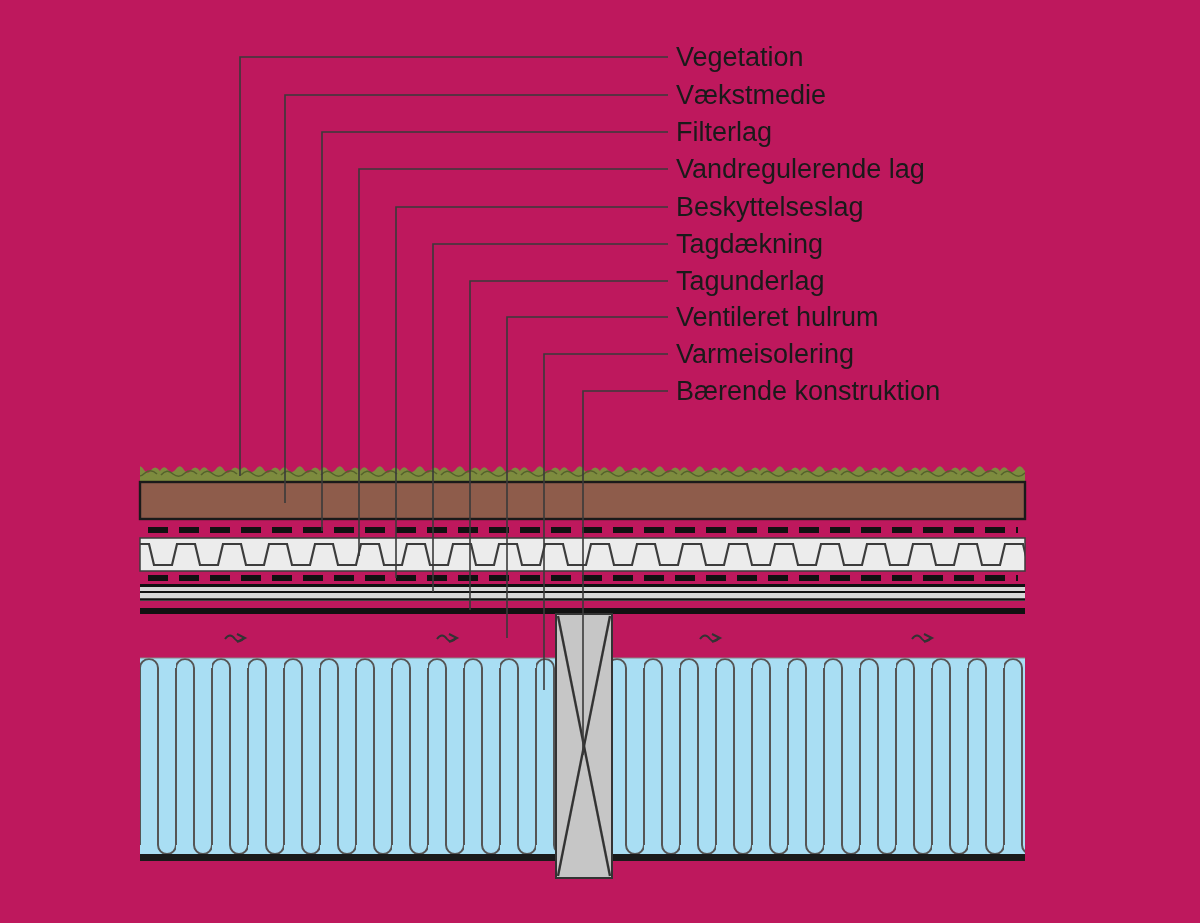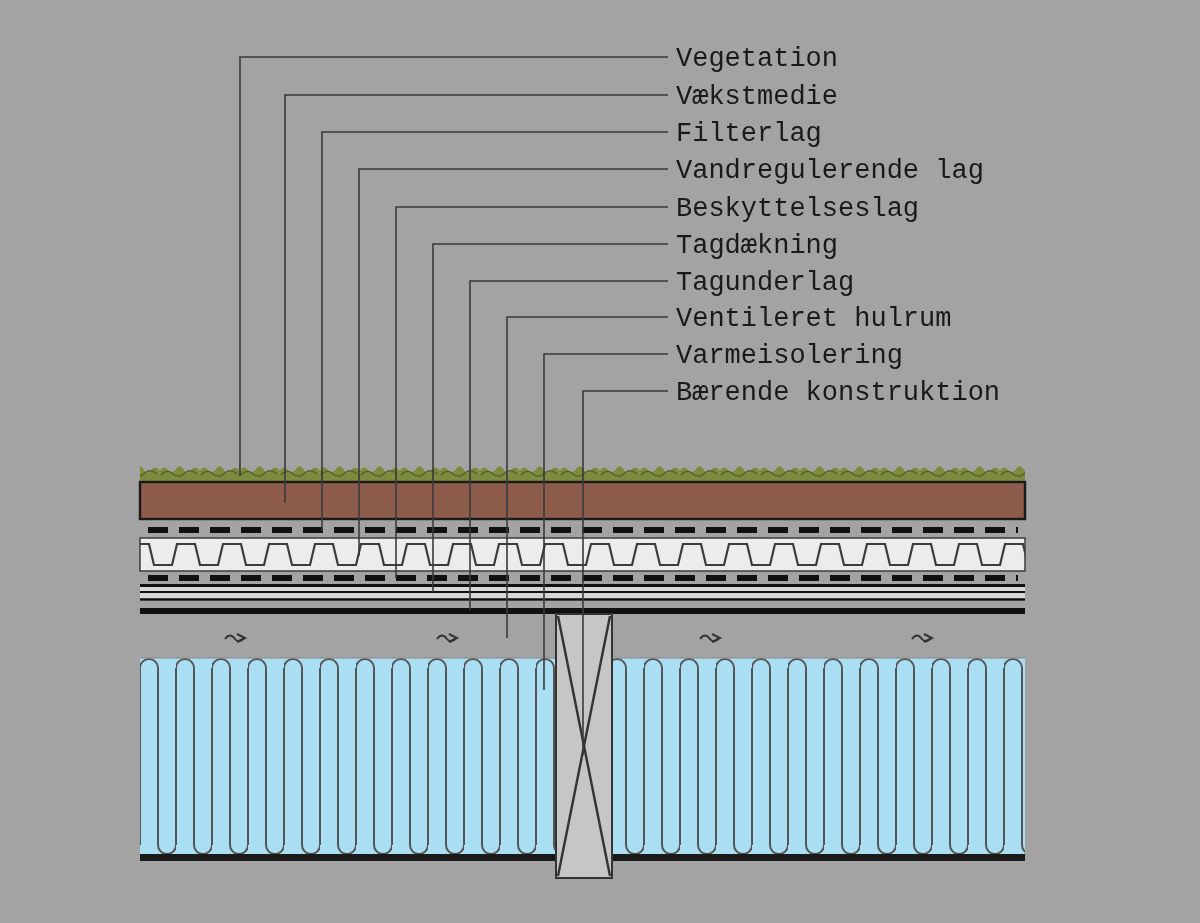--- a/index.html
+++ b/index.html
@@ -1,18 +1,18 @@
 <!DOCTYPE html>
 <html><head>
 <meta charset="utf-8">
 <style>
   html,body{margin:0;padding:0;background:#ffffff;}
   .stage{
-    width:1200px;height:923px;position:relative;background:#a3a3a3;
-    font-family:Liberation Mono, monospace;overflow:hidden;
+    width:1200px;height:923px;position:relative;background:#be185d;
+    font-family:Liberation Sans, sans-serif;overflow:hidden;
   }
   svg{display:block;}
   .lbl{font-size:27px;fill:#1a1a1a;}
   .leader{fill:none;stroke:#3a3a3a;stroke-width:1.6;}
   .outline{stroke:#1a1a1a;}
 </style>
 </head>
 <body>
 
 <div class="stage">

